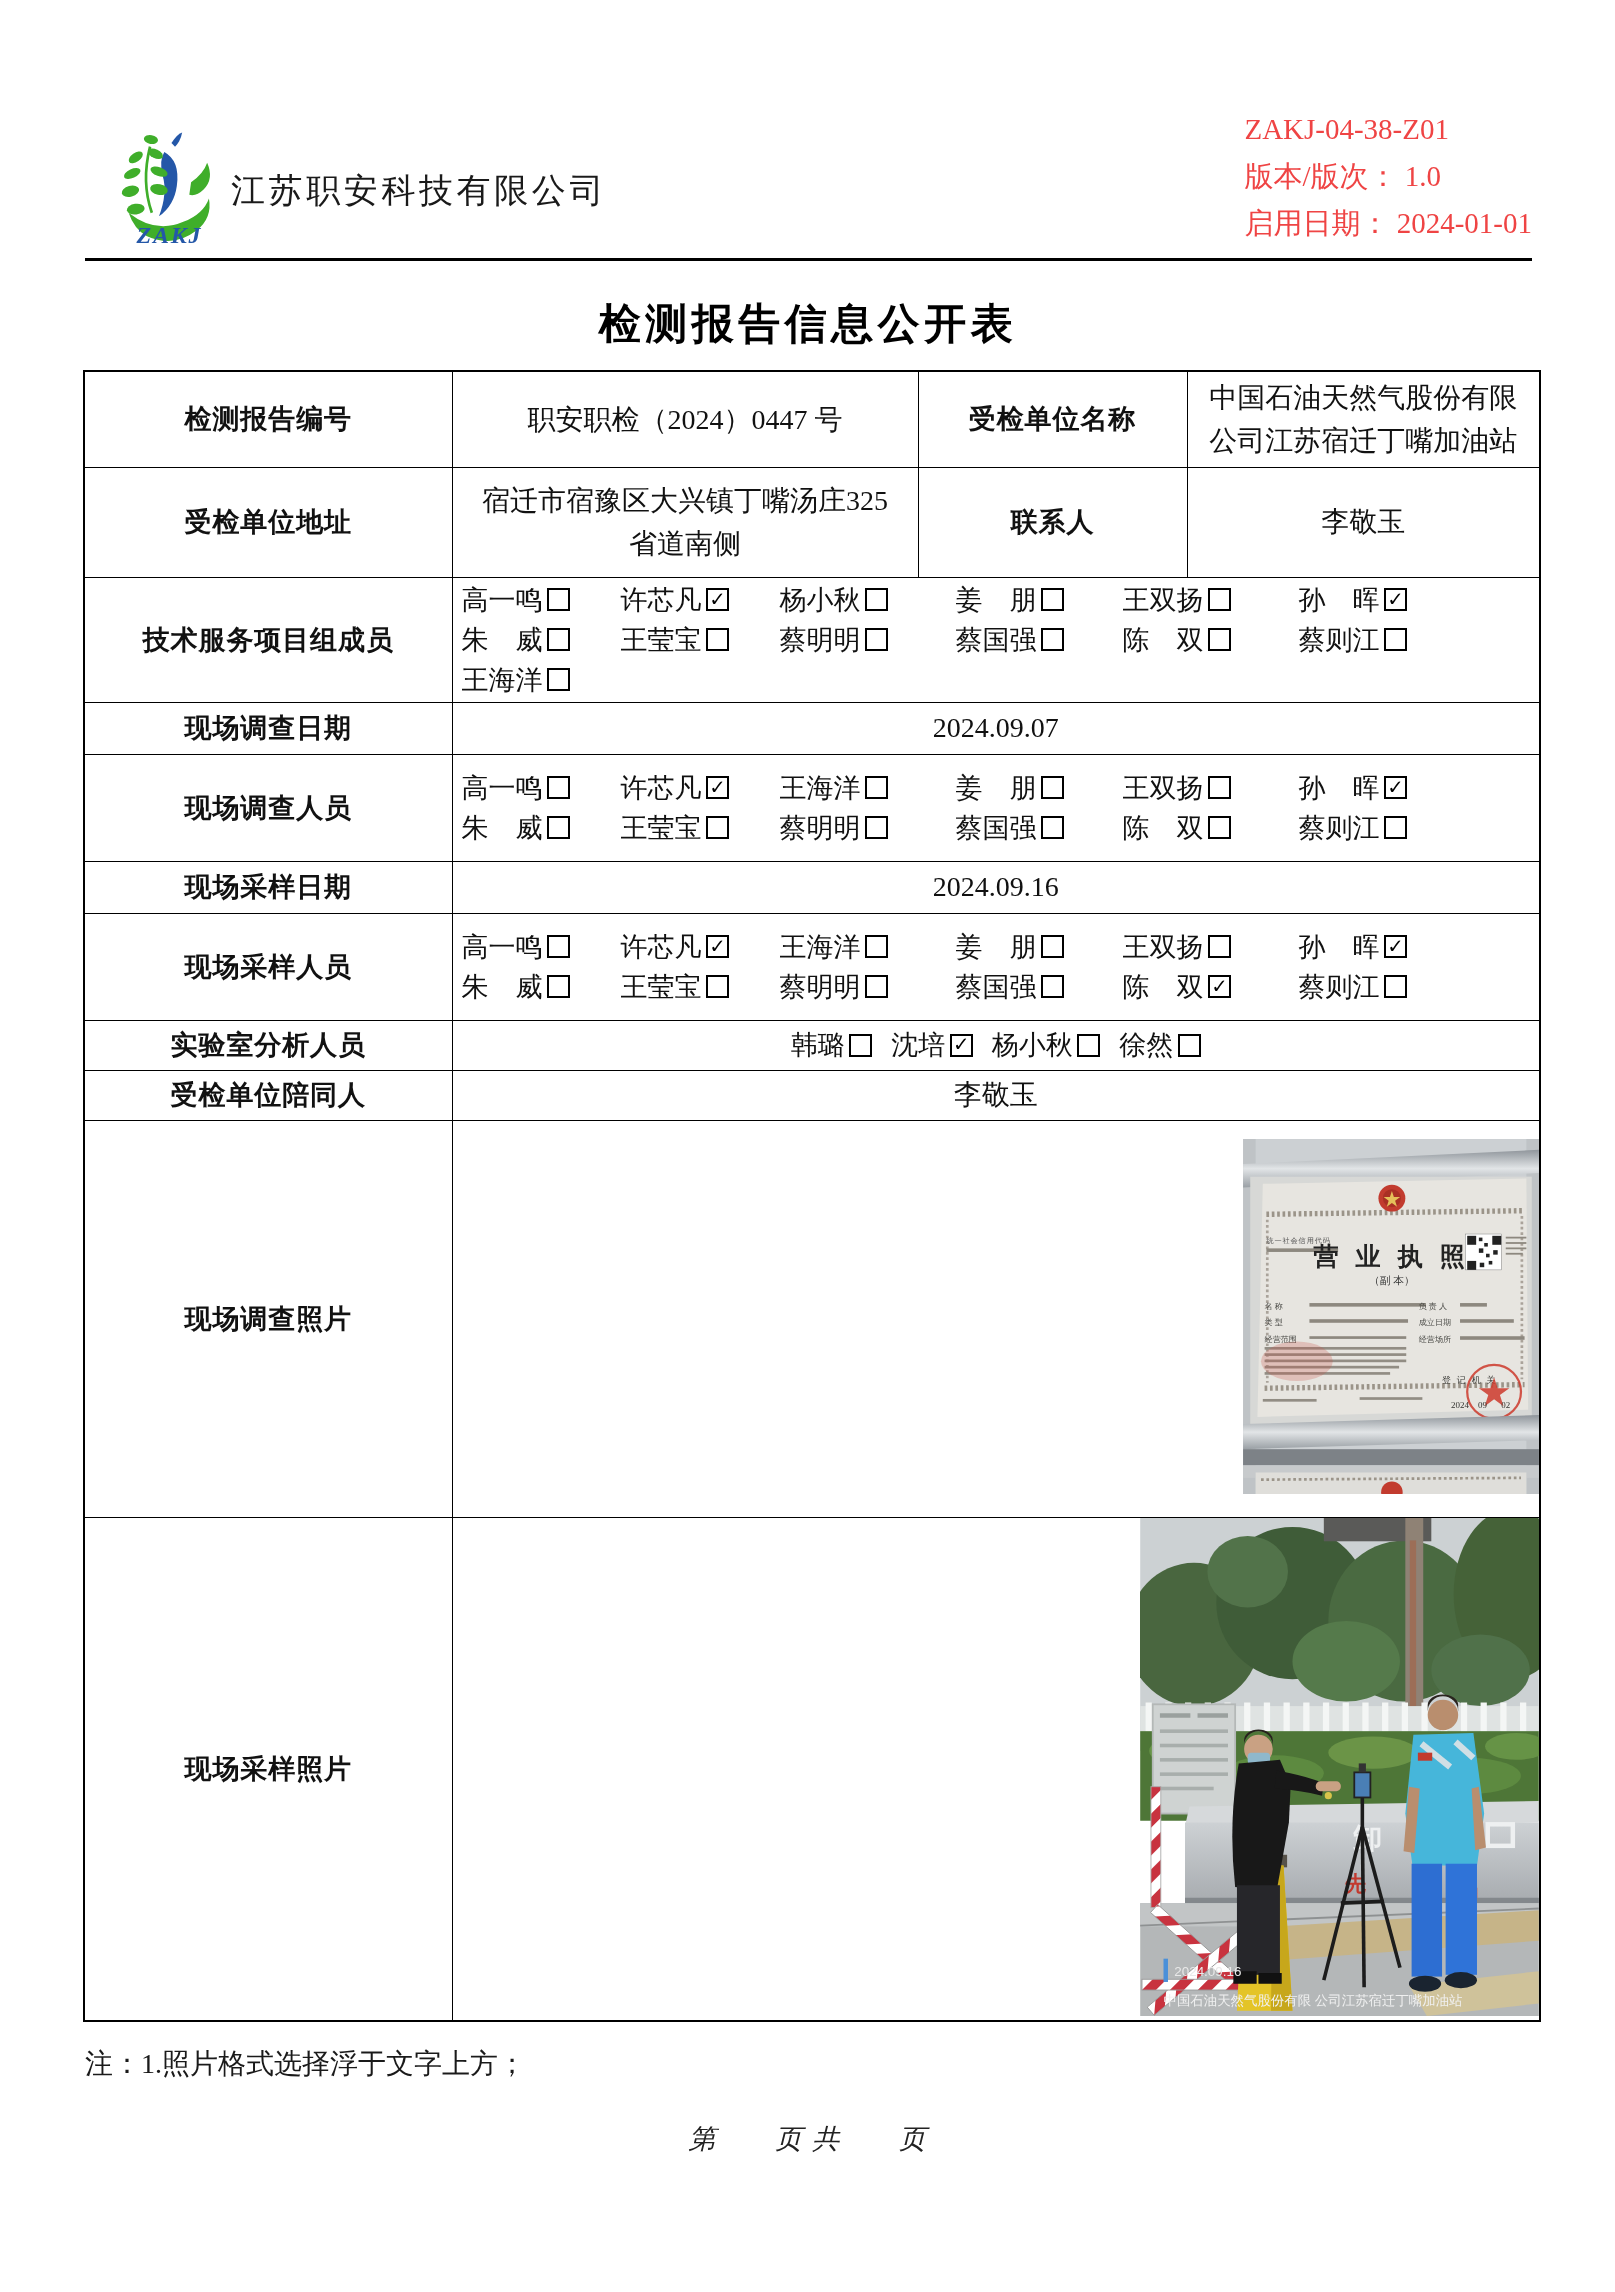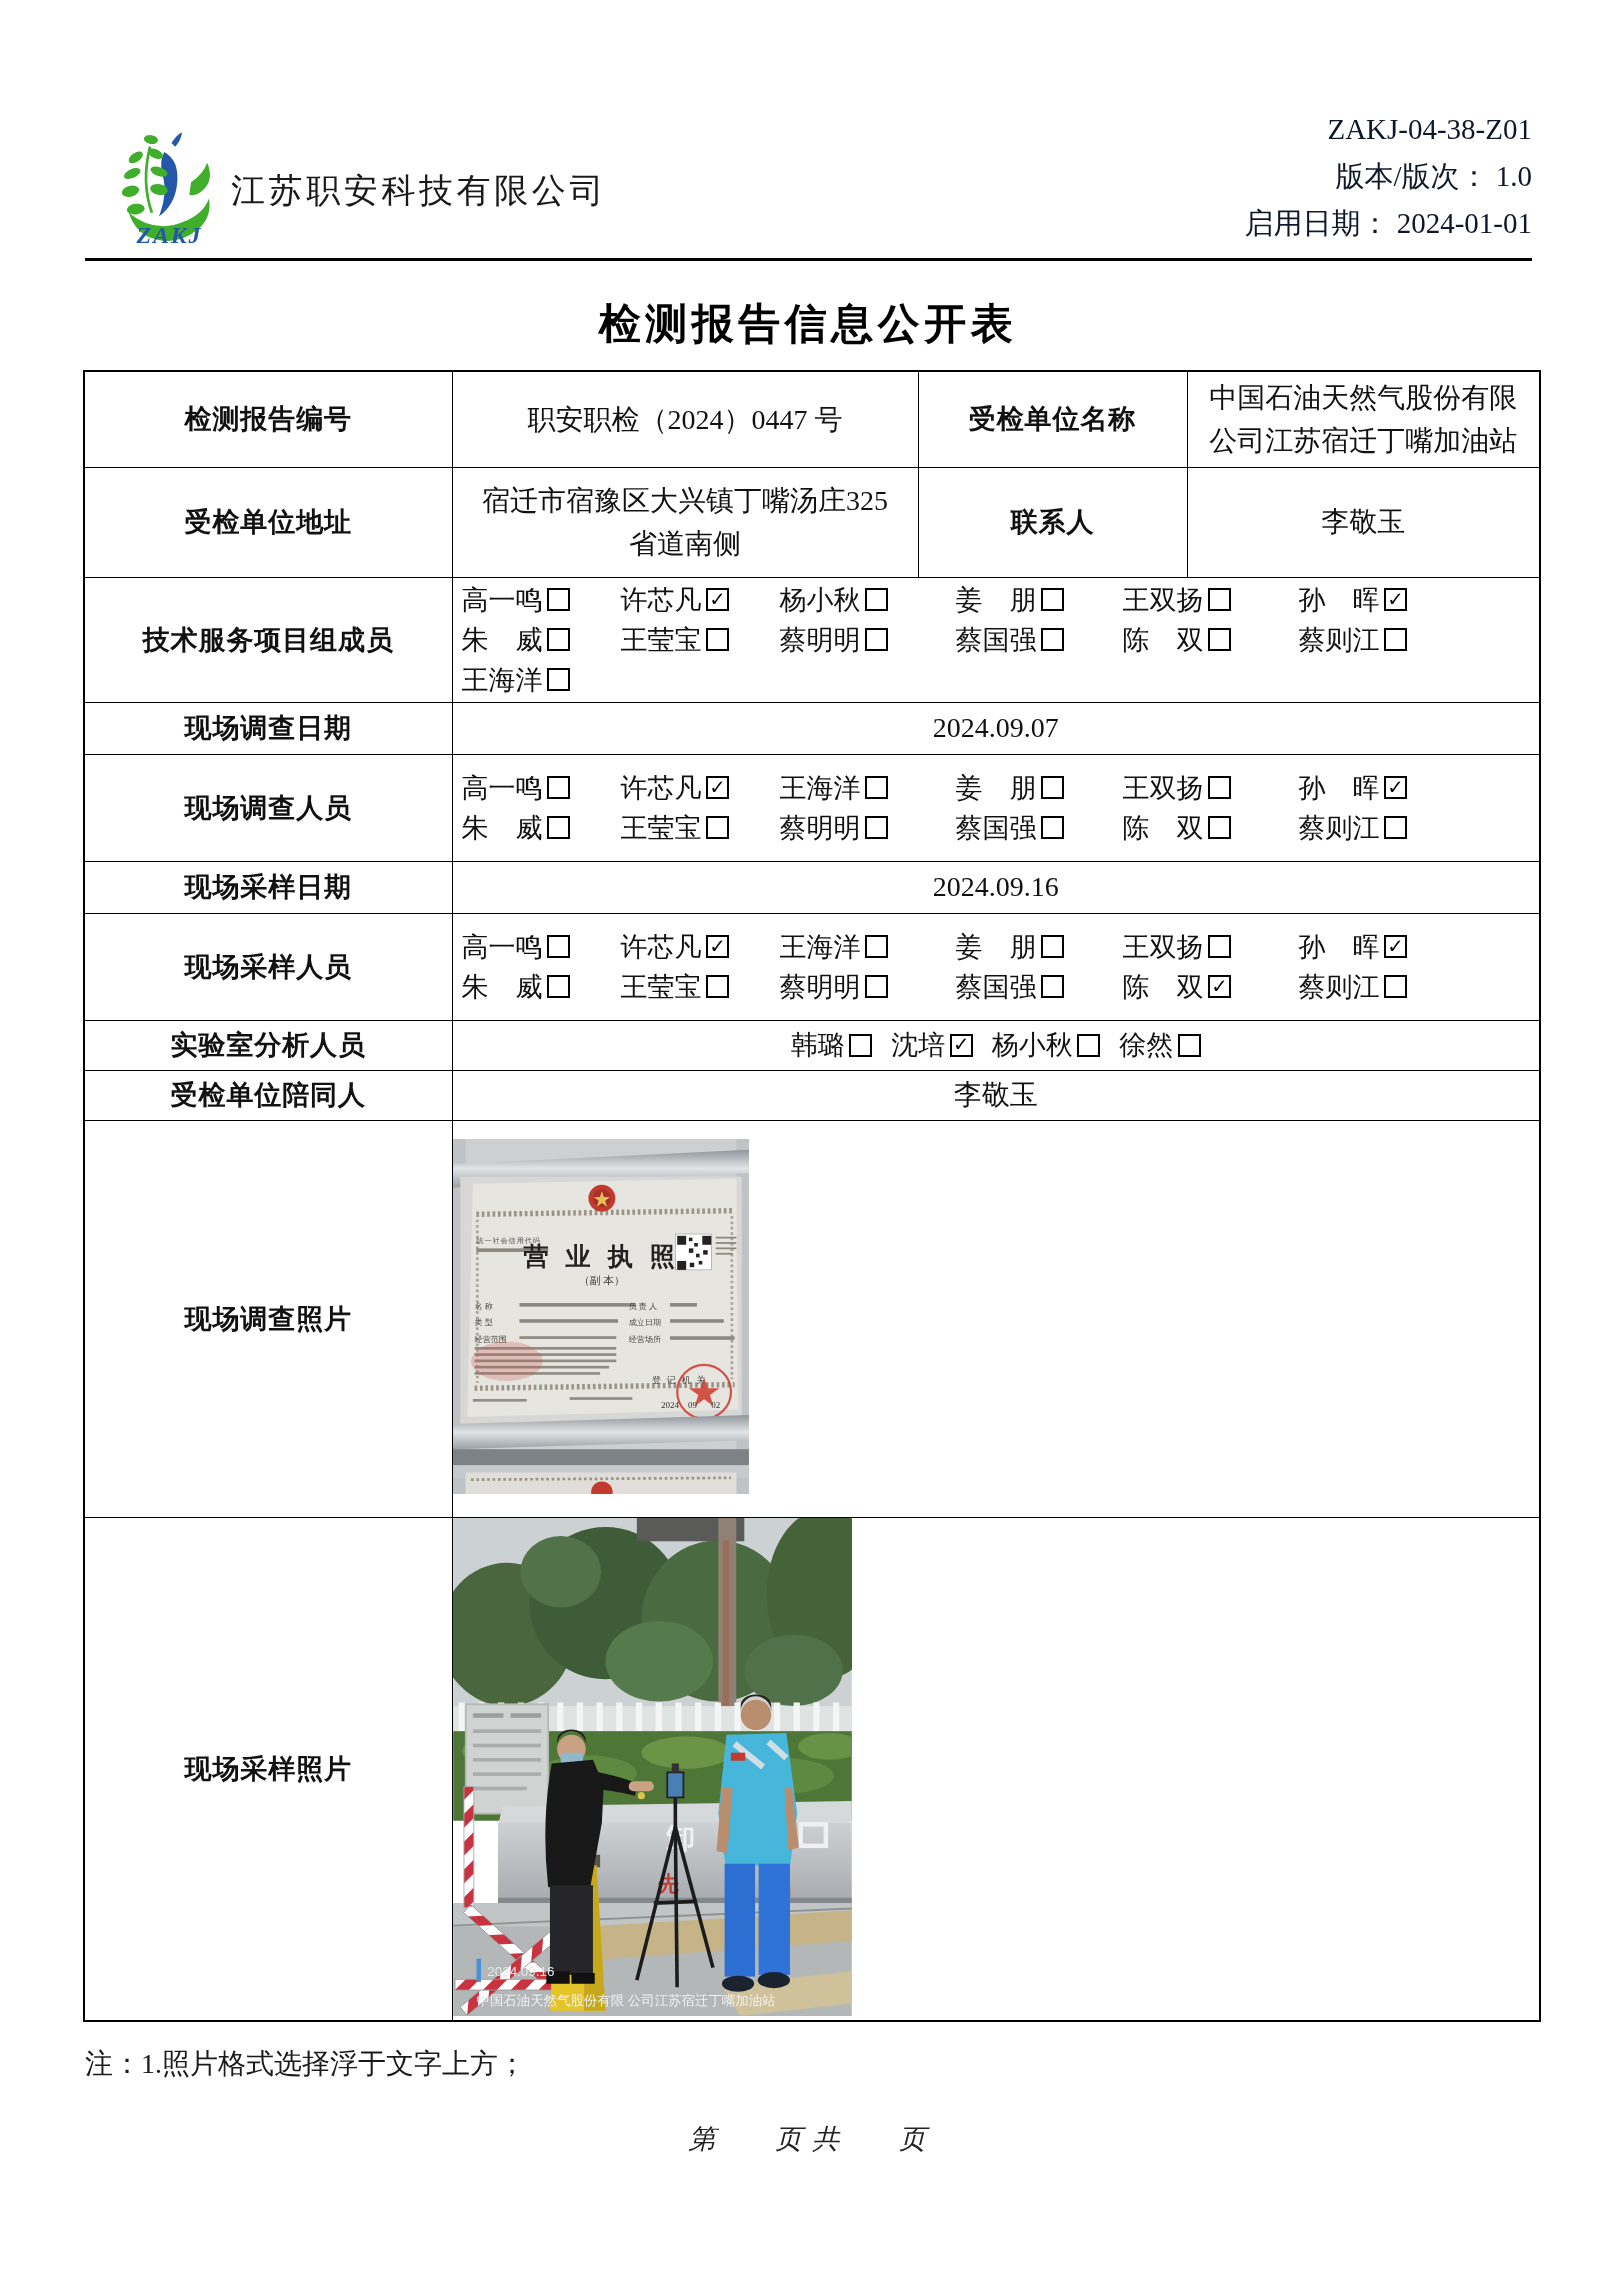--- a/index.html
+++ b/index.html
@@ -6,21 +6,21 @@
   .page{
     position:relative;width:1616px;height:2293px;background:#ffffff;
     font-family:"Liberation Serif","DejaVu Serif",serif;color:#111;overflow:hidden;
   }
   
   .logo-wrap{position:absolute;left:109px;top:127px;width:116px;height:125px;}
   .logo-zakj{position:absolute;left:116px;top:222px;width:107px;text-align:center;
     font-family:"Liberation Serif",serif;font-style:italic;font-weight:bold;
     font-size:24px;color:#2457a8;letter-spacing:1.8px;}
   .company-name{position:absolute;left:231px;top:168px;font-size:34px;letter-spacing:3.6px;color:#1a1a1a;}
-  .doc-codes{position:absolute;right:84px;top:106px;text-align:right;font-size:29px;line-height:47px;color:#0f172a;}
+  .doc-codes{position:absolute;right:84px;top:106px;text-align:left;font-size:29px;line-height:47px;color:#ef4444;}
   .header-rule{position:absolute;left:85px;top:258px;width:1447px;height:2.7px;background:#000;}
   
   .doc-title{position:absolute;left:0;top:296px;width:1616px;text-align:center;
     font-family:"Liberation Sans","DejaVu Sans",sans-serif;font-weight:bold;
     font-size:42px;letter-spacing:4.5px;color:#000;}
   
   table.main{position:absolute;left:83px;top:370px;width:1455px;border-collapse:collapse;
     table-layout:fixed;border:2.7px solid #000;}
   table.main td{border:1.8px solid #000;padding:0;vertical-align:middle;overflow:hidden;}
   td.lbl{font-family:Liberation Serif, serif;font-weight:bold;
@@ -29,21 +29,21 @@
   td.val.pad{padding:0 18px;margin-top:35px;}
   
   .pgroup{display:flex;flex-direction:column;justify-content:center;height:100%;padding-left:9px;box-sizing:border-box;}
   .pline{display:grid;grid-template-columns:159px 159px 176px 167px 176px auto;align-items:center;height:40px;}
   .pgroup.center .pline{display:flex;justify-content:center;gap:19px;padding-right:9px;}
   .pitem{display:inline-flex;align-items:center;font-size:27px;white-space:nowrap;}
   .cb{width:19px;height:19px;border:2.7px solid #000;margin-left:4.5px;display:inline-flex;
     align-items:center;justify-content:center;font-family:"DejaVu Sans",sans-serif;
     font-size:19.7px;font-weight:bold;line-height:1;color:#000;box-sizing:content-box;}
   
-  td.photo-cell{text-align:left;vertical-align:middle;}
+  td.photo-cell{text-align:right;vertical-align:middle;}
   .photo-frame{display:inline-block;line-height:0;}
   
   .note{position:absolute;left:85px;top:2045px;font-size:28px;color:#1a1a1a;}
   .page-footer{position:absolute;left:0;top:2121px;width:1616px;text-align:center;font-size:27px;letter-spacing:1.8px;color:#222;font-style:italic;}
 </style>
 </head>
 <body>
 
 <div class="page">
 

